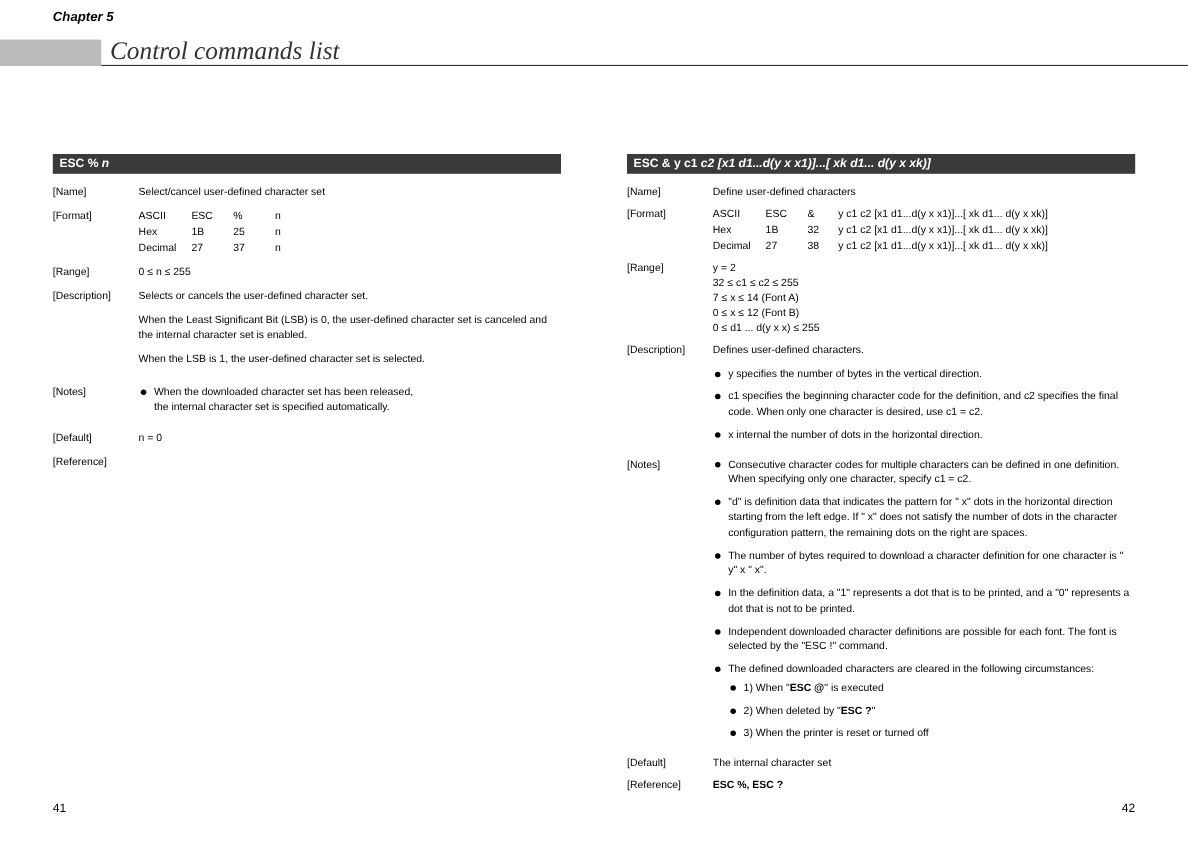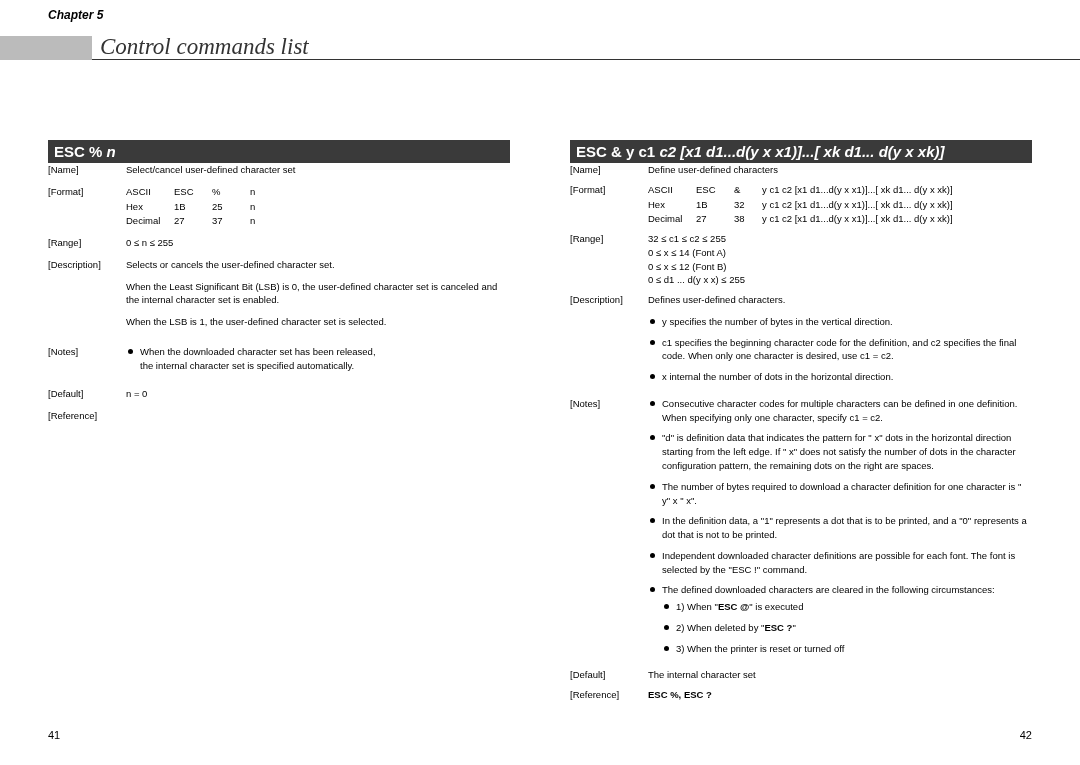--- a/index.html
+++ b/index.html
@@ -55,22 +55,23 @@
     gap: 60px;
   }
   .col {
     flex: 1;
     min-width: 0;
   }
   .cmd-header {
     background: #3a3a3a;
     color: #fff;
     padding: 3px 6px;
-    font-size: 15px;
+    font-size: 11px;
     font-weight: bold;
+    margin-bottom: 10px;
   }
   .cmd-header .param {
     font-style: italic;
     font-weight: bold;
   }
   .spec-row {
     display: flex;
     margin-bottom: 8px;
     line-height: 1.45;
   }
@@ -236,22 +237,23 @@
           <span>27</span>
           <span>38</span>
           <span>y c1 c2 [x1 d1...d(y x x1)]...[ xk d1... d(y x xk)]</span>
         </div>
       </div>
     </div>
 
     <div class="spec-row">
       <div class="spec-label">[Range]</div>
       <div class="spec-body">
+        <div>y = 2</div>
         <div>32 ≤ c1 ≤ c2 ≤ 255</div>
-        <div>0 ≤ x ≤ 14 (Font A)</div>
+        <div>7 ≤ x ≤ 14 (Font A)</div>
         <div>0 ≤ x ≤ 12 (Font B)</div>
         <div>0 ≤ d1 ... d(y x x) ≤ 255</div>
       </div>
     </div>
 
     <div class="spec-row">
       <div class="spec-label">[Description]</div>
       <div class="spec-body">
         <div class="para">Defines user-defined characters.</div>
         <ul class="notes">

